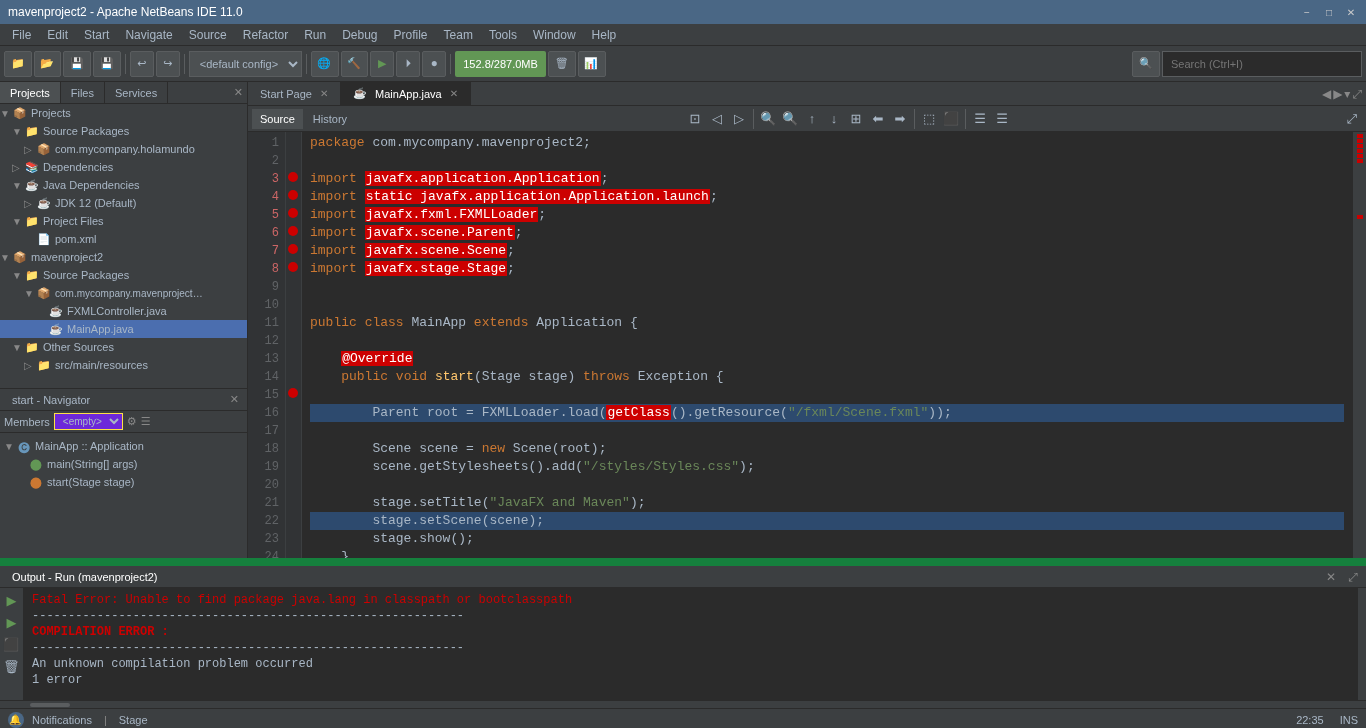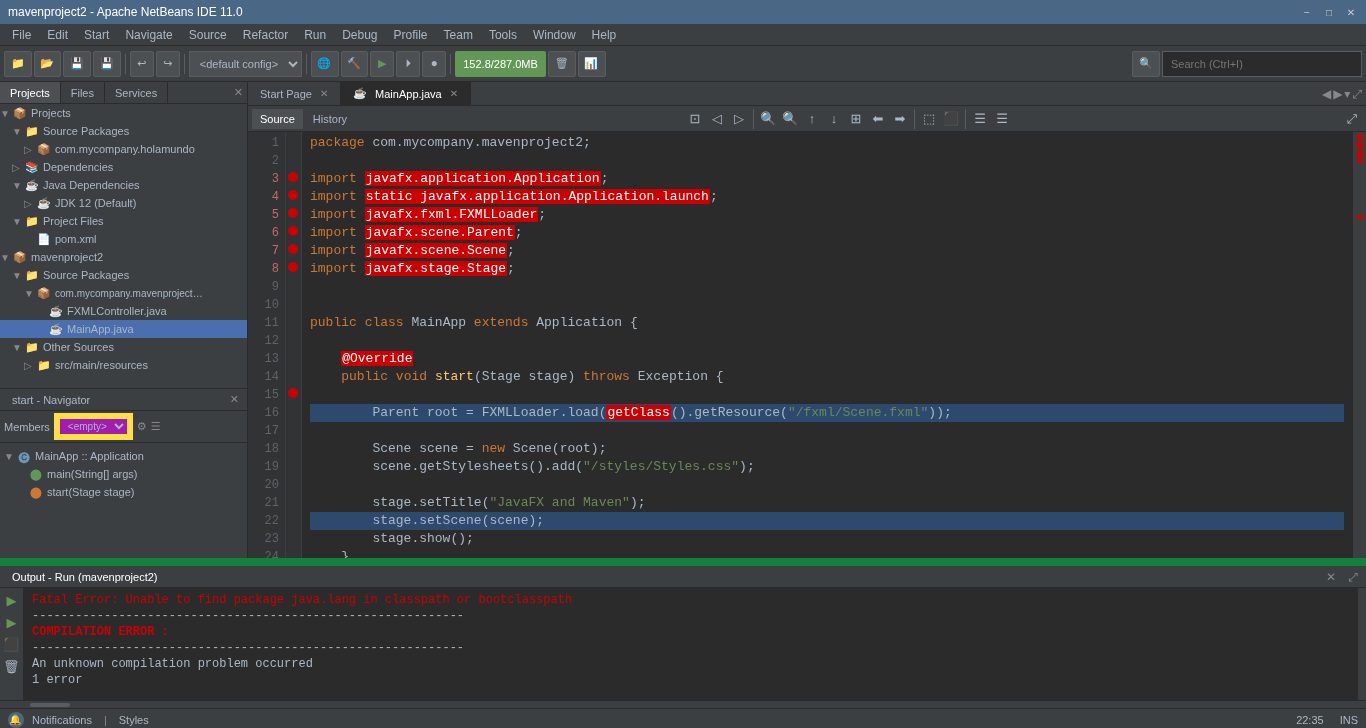--- a/index.html
+++ b/index.html
@@ -48,21 +48,21 @@
     .icon-package { color: #6897bb; }
     .icon-java { color: #e76f00; }
     .icon-xml { color: #629755; }
     .icon-dep { color: #a0522d; }
 
     
     #navigator-panel { border-top: 1px solid #2b2b2b; height: 170px; display: flex; flex-direction: column; }
     .nav-tabs { display: flex; background: #3c3f41; border-bottom: 1px solid #2b2b2b; height: 22px; align-items: center; justify-content: space-between; padding: 0 4px; }
     .nav-tab-label { font-size: 11px; color: #a9b7c6; padding: 2px 8px; }
     .nav-controls { display: flex; align-items: center; gap: 4px; }
-    .nav-select { background: #a21caf; border: 6px solid #fde047; color: #a9b7c6; font-size: 10px; padding: 1px 4px; }
+    .nav-select { background: #6d28d9; border: 1px solid #fde047; color: #a9b7c6; font-size: 10px; padding: 1px 4px; }
     .nav-tree { flex: 1; overflow-y: auto; padding: 4px; }
 
     
     #editor-area { flex: 1; display: flex; flex-direction: column; background: #2b2b2b; }
 
     
     .editor-tabs { display: flex; background: #3c3f41; border-bottom: 1px solid #2b2b2b; height: 24px; align-items: center; justify-content: space-between; }
     .editor-tabs-left { display: flex; }
     .editor-tab { padding: 2px 12px; font-size: 11px; cursor: pointer; color: #a9b7c6; border-right: 1px solid #2b2b2b; height: 24px; display: flex; align-items: center; gap: 8px; }
     .editor-tab.active { background: #2b2b2b; color: #fff; }
@@ -514,19 +514,19 @@
   <div style="height:8px;background:#3c3f41;border-top:1px solid #2b2b2b;display:flex;align-items:center;padding:0 30px;">
     <div style="width:40px;height:4px;background:#5a5d5f;border-radius:2px;"></div>
   </div>
 </div>
 
 <div id="status-bar">
   <div class="status-left">
     <span class="notif-icon">🔔</span>
     <span>Notifications</span>
     <span style="color:#888;margin:0 4px;">|</span>
-    <span>Styles</span>
+    <span>Stage</span>
   </div>
   <div class="status-right">
     <span>22:35</span>
     <span>INS</span>
   </div>
 </div>
 
 </body></html>

